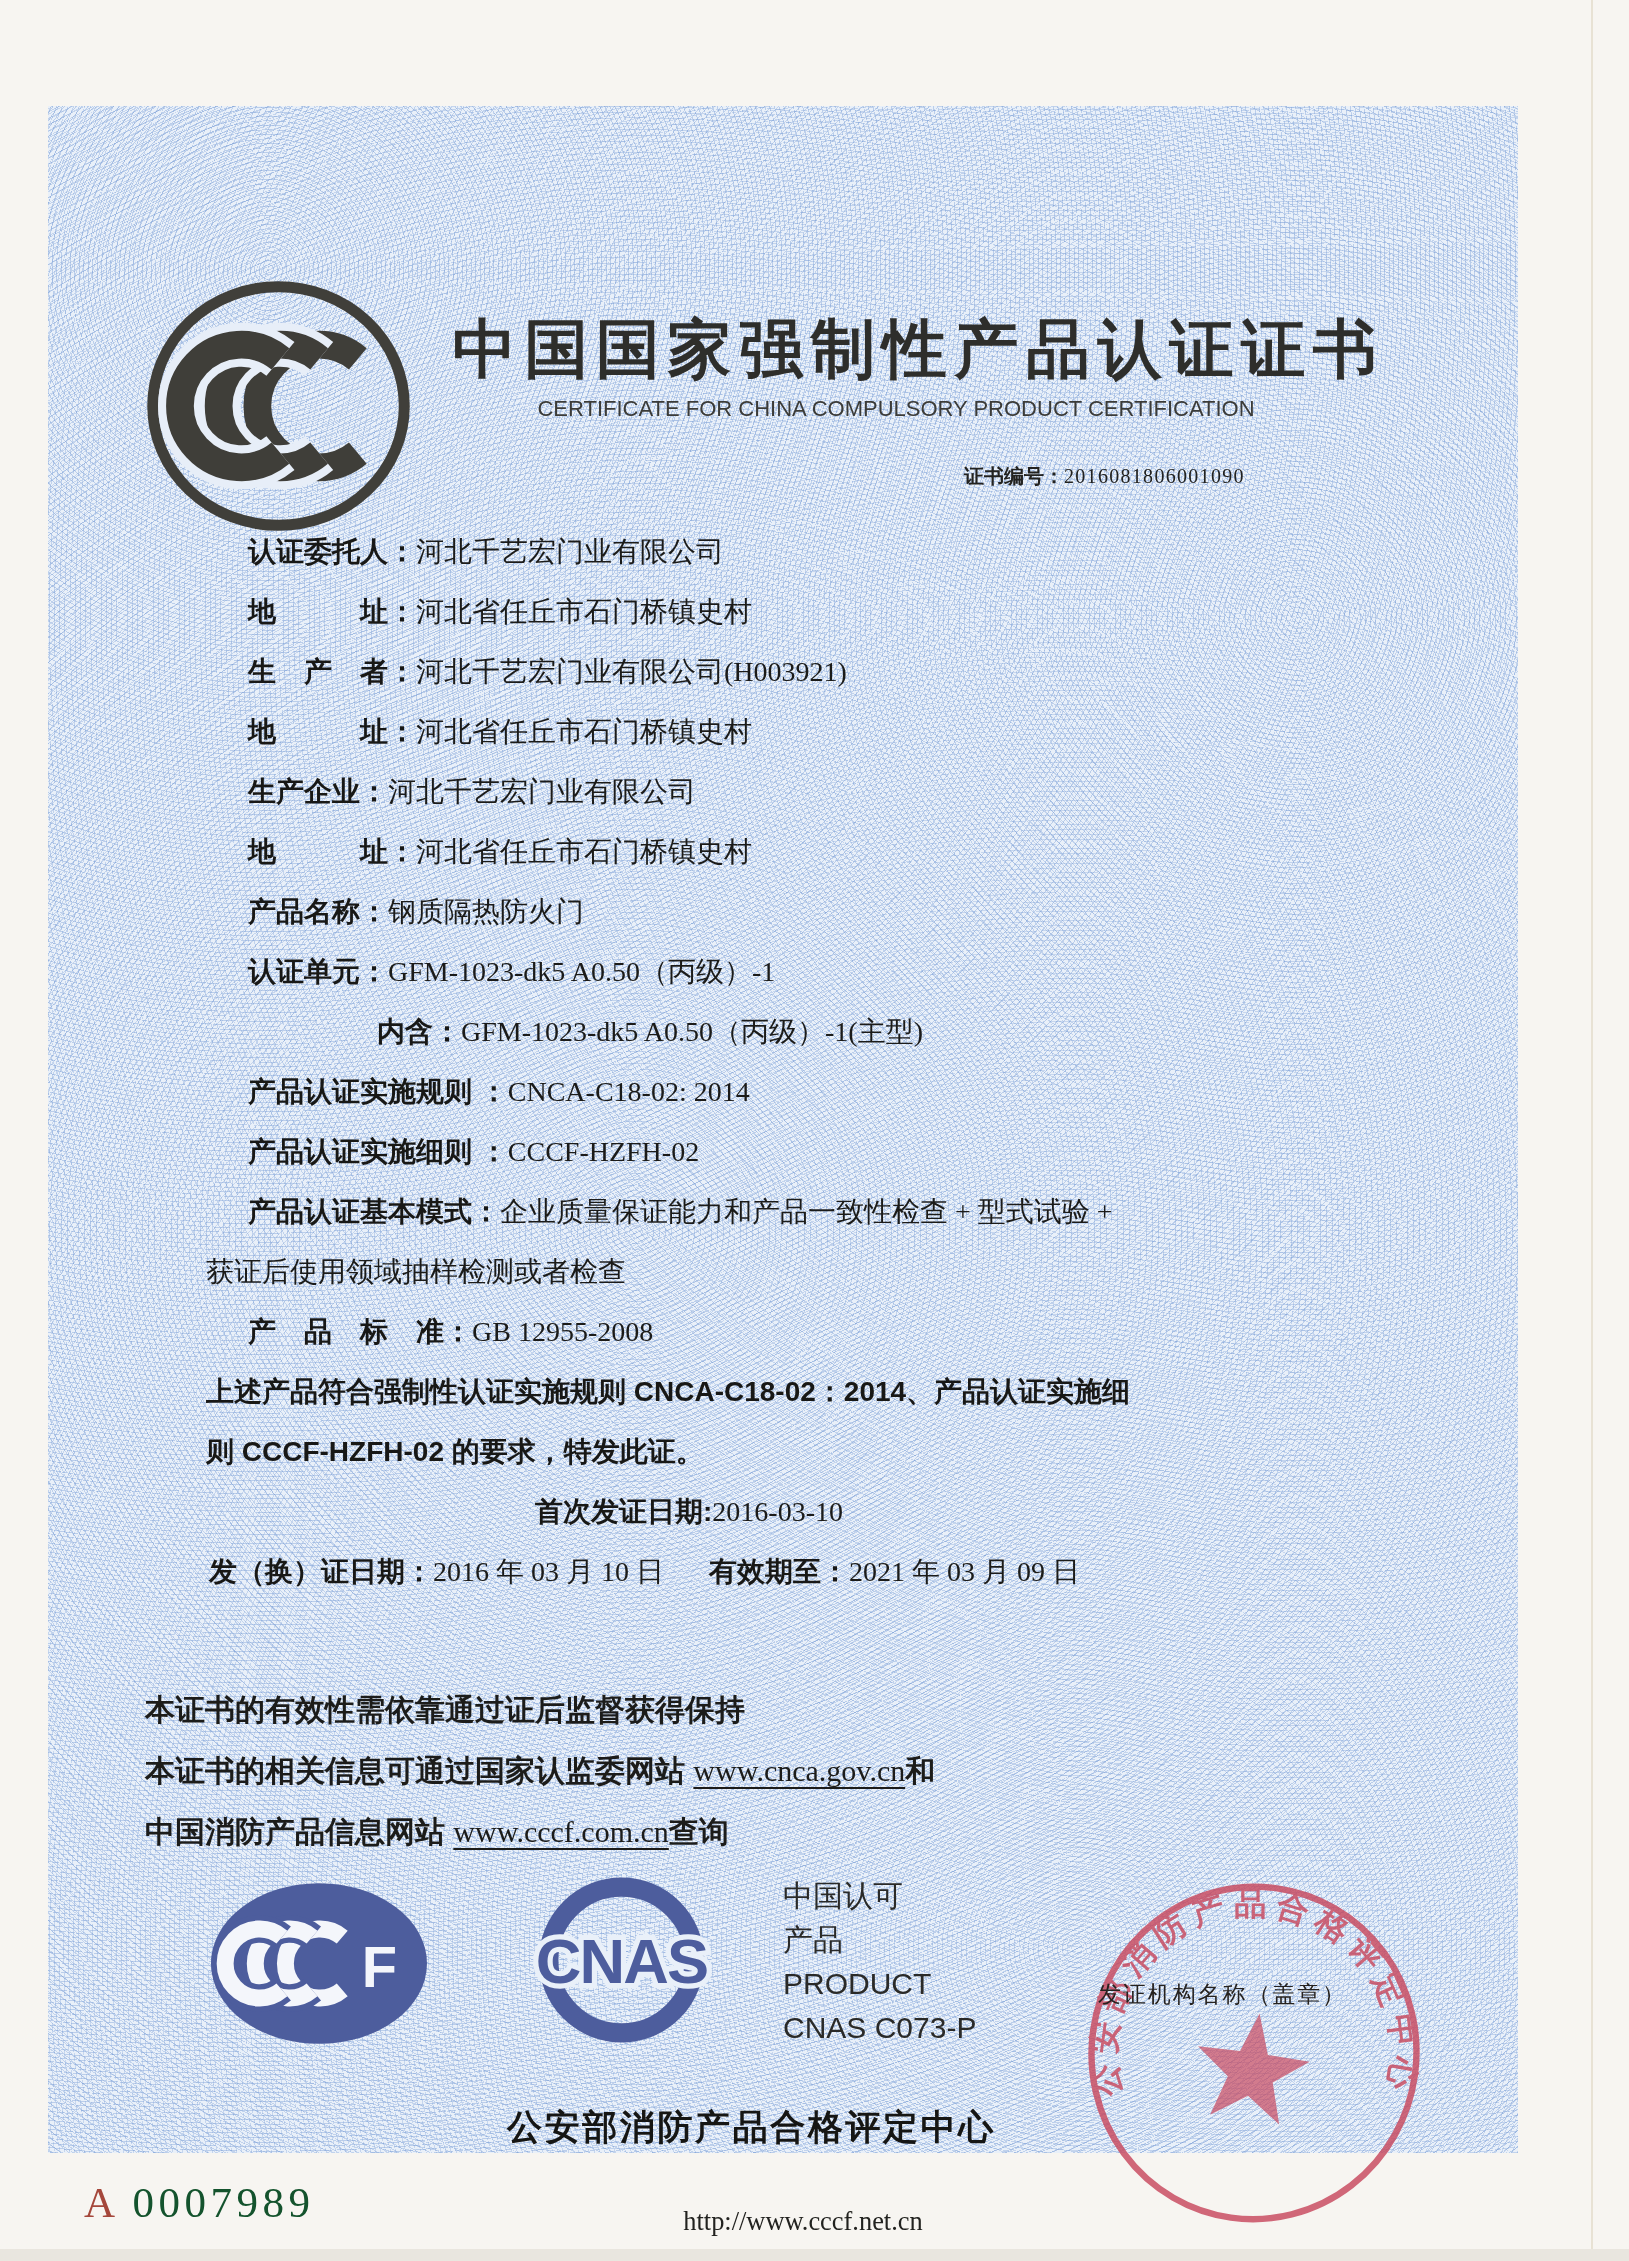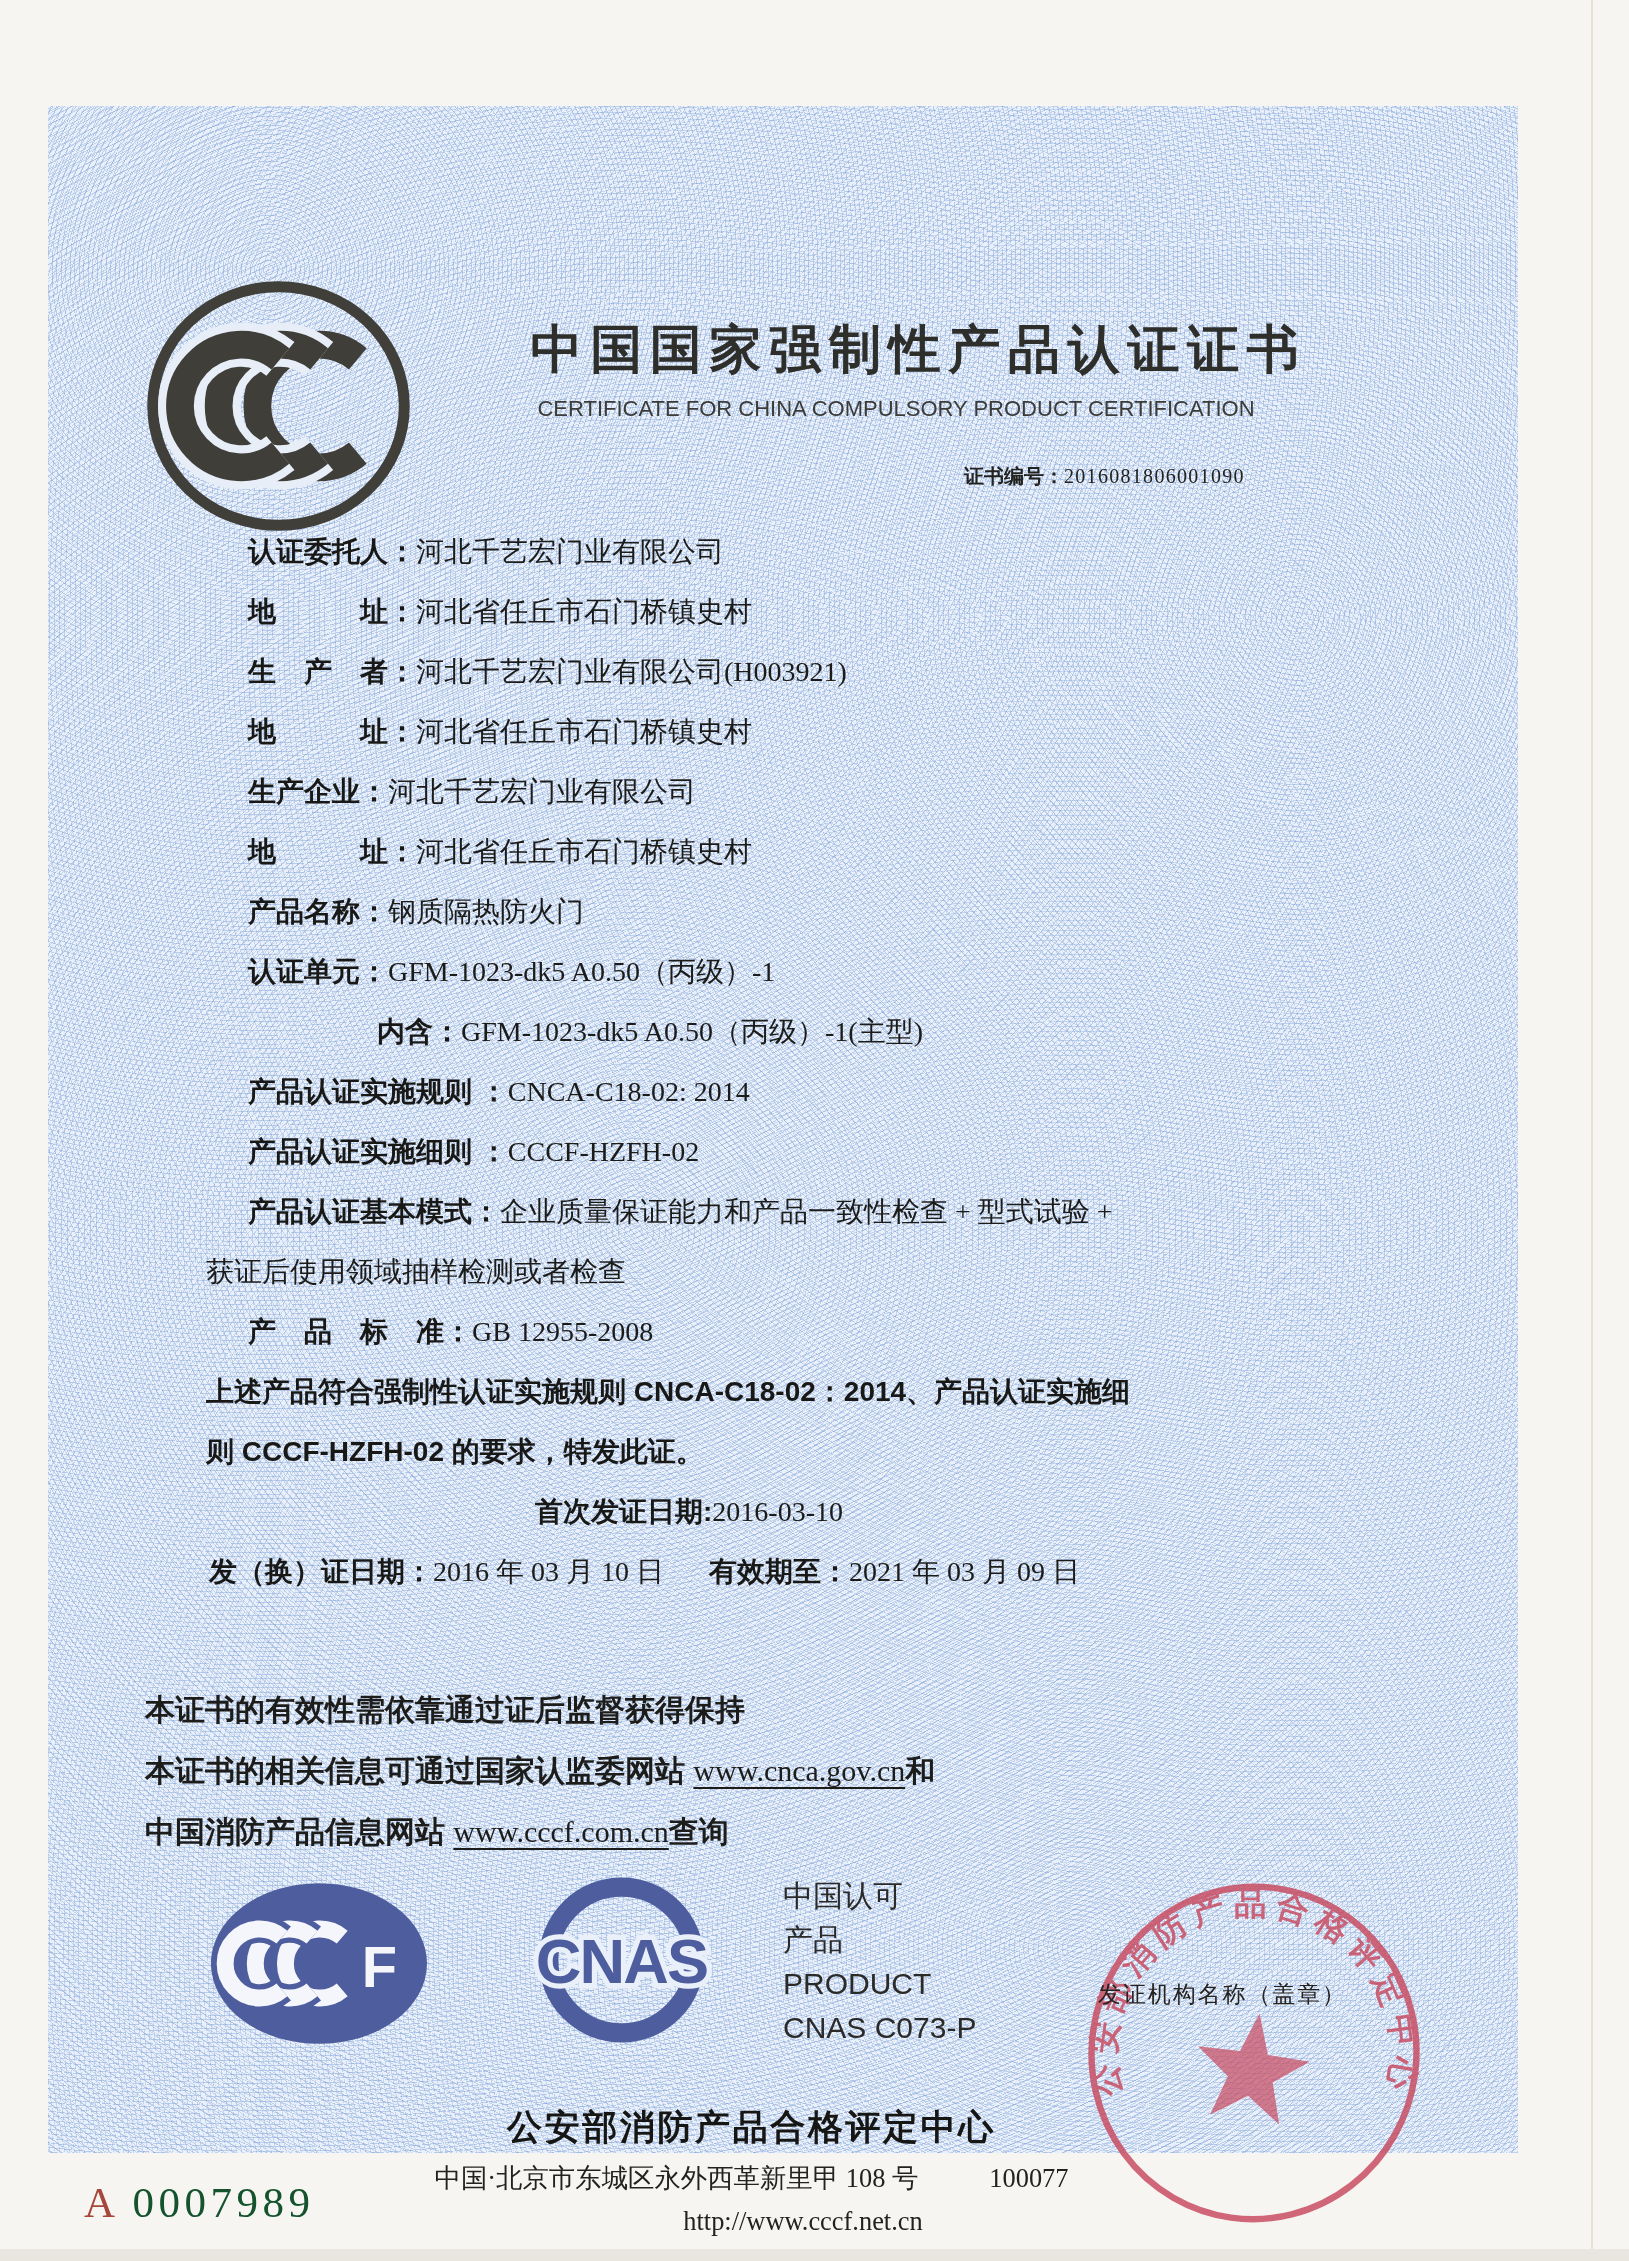--- a/index.html
+++ b/index.html
@@ -11,21 +11,21 @@
     position:absolute;left:48px;top:106px;width:1470px;height:2047px;
     background-color:#e9f0f9;
     background-image:
       repeating-radial-gradient(circle at 15% 8%,  rgba(122,158,214,.42) 0 0.8px, rgba(255,255,255,0) 0.8px 4.5px),
       repeating-radial-gradient(circle at 85% 25%, rgba(122,158,214,.36) 0 0.8px, rgba(255,255,255,0) 0.8px 5.2px),
       repeating-radial-gradient(circle at 40% 55%, rgba(122,158,214,.36) 0 0.8px, rgba(255,255,255,0) 0.8px 5.8px),
       repeating-radial-gradient(circle at 70% 90%, rgba(122,158,214,.32) 0 0.8px, rgba(255,255,255,0) 0.8px 4.8px);
   }
   .abs{position:absolute;}
   .title-cn{left:387px;top:208px;width:967px;height:71px;line-height:71px;text-align:center;
-    font-size:52px;font-weight:700;letter-spacing:7.7px;color:#2e2e2b;white-space:nowrap;}
+    font-size:64px;font-weight:700;letter-spacing:7.7px;color:#2e2e2b;white-space:nowrap;}
   .title-en{left:258px;top:281px;width:1180px;height:43px;line-height:43px;text-align:center;
     font-size:22px;font-weight:400;letter-spacing:0px;color:#3b3b38;white-space:nowrap;}
   .certno{left:916px;top:348px;height:45px;line-height:45px;font-size:20px;white-space:nowrap;}
   .certno .lbl{font-weight:700;color:#222220;}
   .certno .val{font-family:"Liberation Serif",serif;color:#222220;letter-spacing:1.3px;}
 
   .rows{position:absolute;left:0;top:416px;width:1630px;}
   .row{height:60px;line-height:60px;padding-left:200px;font-size:28px;white-space:nowrap;}
   .row.indent{padding-left:329px;}
   .row.comp{padding-left:158px;}
@@ -143,23 +143,20 @@
       </defs>
       <ellipse cx="270" cy="270" rx="252" ry="258" fill="none" stroke="#c8485e" stroke-width="10"></ellipse>
       <text font-size="50" letter-spacing="12" fill="#c8485e" font-weight="600" font-family="Liberation Sans, sans-serif">
         <textPath href="#ringPath" startOffset="2%">公安部消防产品合格评定中心</textPath>
       </text>
       <polygon fill="#c8485e" opacity="0.85" points="270,208 291.8,270.1 357.5,271.6 305.2,311.4 324.1,374.4 270,337 215.9,374.4 234.8,311.4 182.5,271.6 248.2,270.1"></polygon>
     </svg>
     <div class="abs stamp-caption">发证机构名称（盖章）</div>
 
     <div class="footer abs footer-org">公安部消防产品合格评定中心</div>
-    <div class="footer abs footer-addr">
-      <span>中国·北京市东城区永外西革新里甲 108 号</span><span class="postcode">100077</span>
-    </div>
     <div class="footer abs footer-url">http://www.cccf.net.cn</div>
   </div>
 
   <div class="abs serial">
     <span class="prefix">A</span><span class="number">0007989</span>
   </div>
 
   <div class="edge-line"></div>
   <div class="bottom-strip"></div>
 </div>

